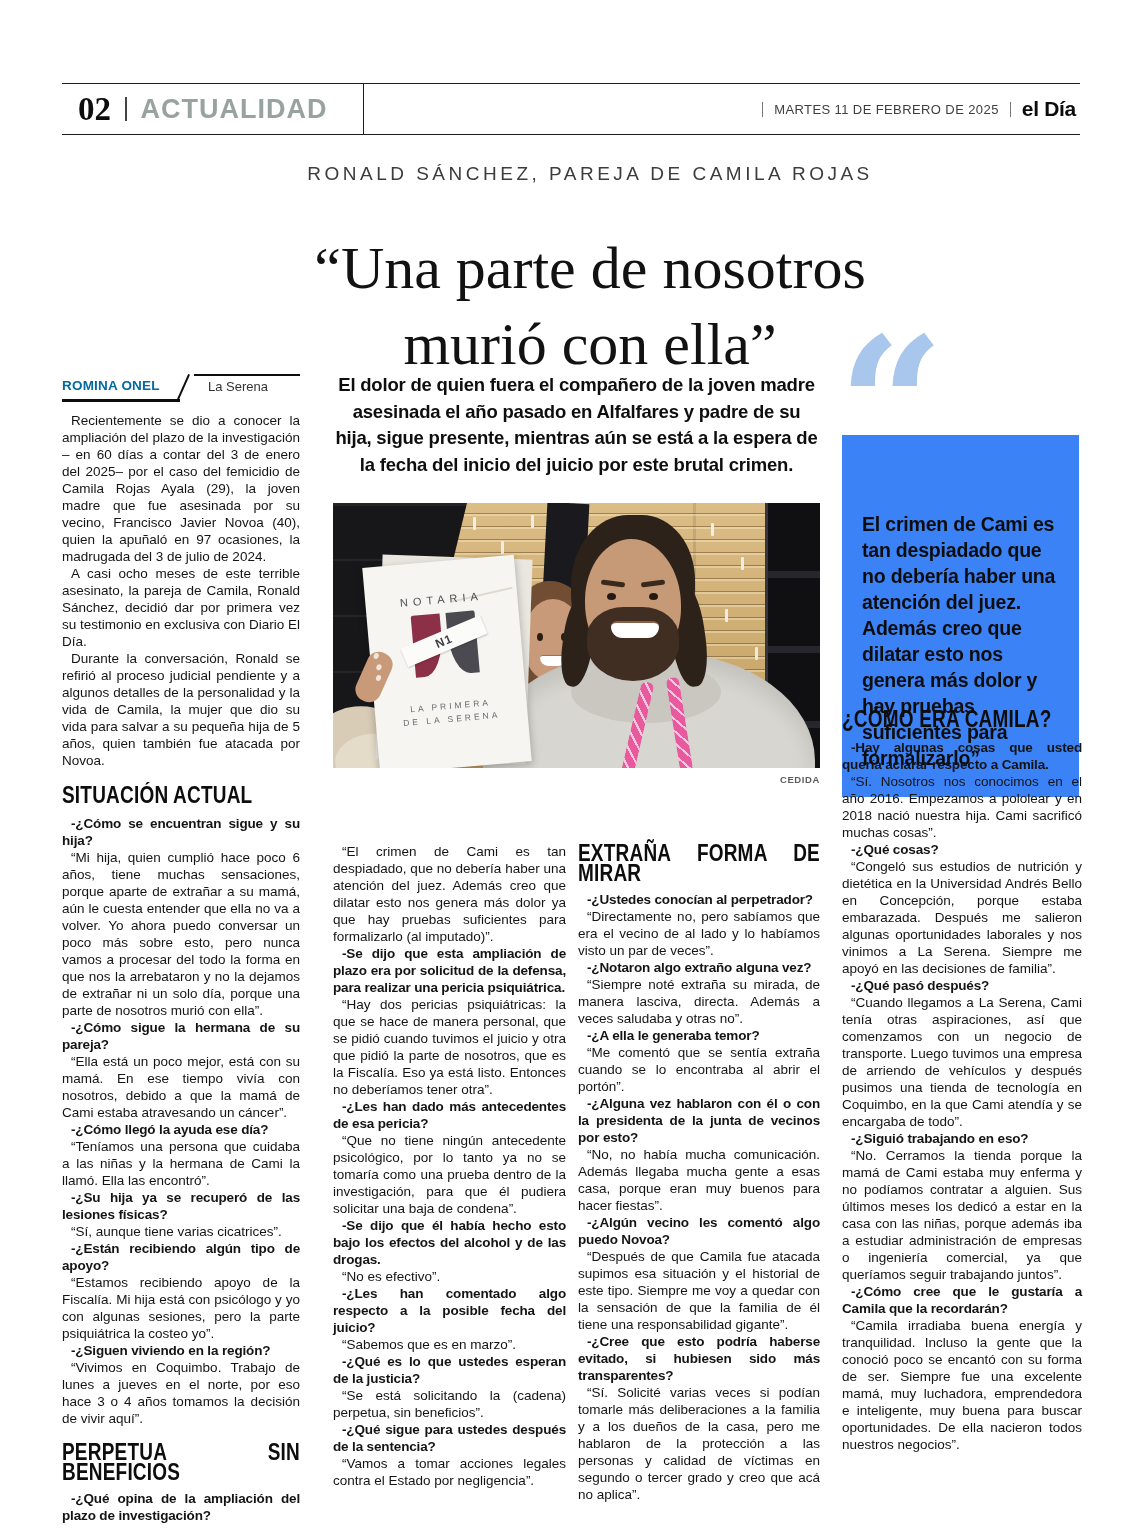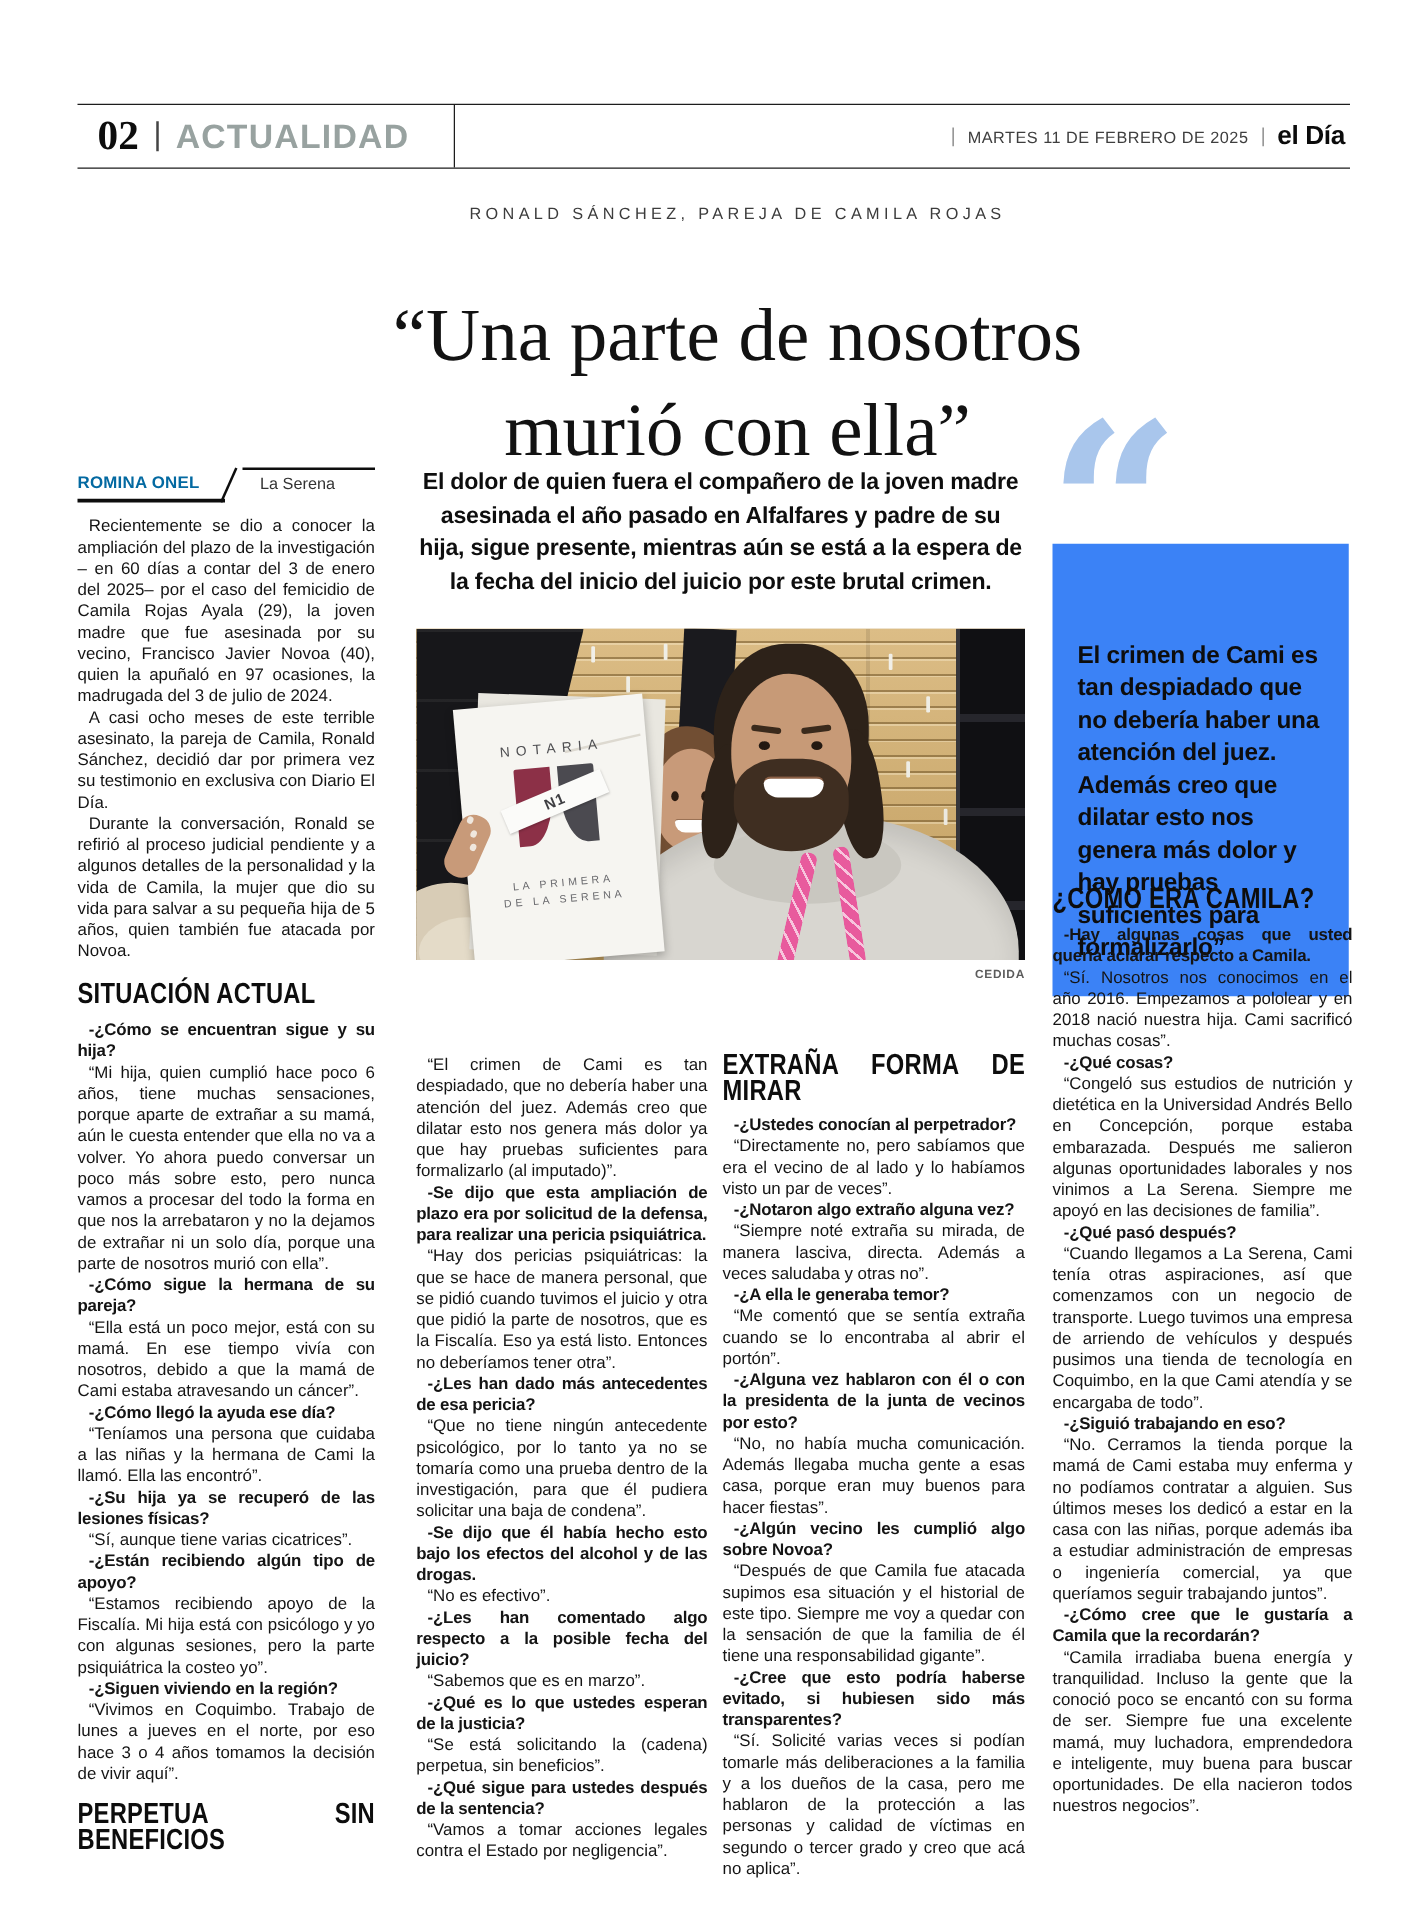--- a/index.html
+++ b/index.html
@@ -15,21 +15,21 @@
   .pagenum{font-family:"Liberation Serif","DejaVu Serif",serif;font-size:33px;font-weight:700;color:#0d0d0d;line-height:1;}
   .hdr-bar{width:1.5px;height:24px;background:#444;}
   .section-name{font-size:27px;font-weight:800;color:#98a2a0;letter-spacing:1px;line-height:1;}
   .hdr-right{flex:1;display:flex;align-items:center;justify-content:flex-end;padding-right:4px;gap:0;}
   .mini-bar{display:inline-block;width:1px;height:15px;background:#777;margin:0 11px;}
   .hdr-date{font-size:13px;color:#3e3e3e;letter-spacing:.4px;}
   .masthead{font-size:21px;font-weight:800;color:#0b0b0b;letter-spacing:-.3px;}
 
   
   .kicker{position:absolute;left:170px;width:840px;top:163px;text-align:center;
-          font-size:13px;letter-spacing:3.5px;color:#3c3c3c;font-weight:500;}
+          font-size:19px;letter-spacing:3.5px;color:#3c3c3c;font-weight:500;}
   .headline{position:absolute;left:140px;width:900px;top:190px;text-align:center;
             font-family:"Liberation Serif","DejaVu Serif",serif;font-weight:500;
             font-size:60px;line-height:76px;color:#121212;}
 
   
   .byline{position:absolute;left:62px;top:374px;width:238px;height:28px;}
   .byline .author{position:absolute;left:0;top:4px;font-size:13.5px;font-weight:800;color:#0369a1;letter-spacing:.2px;}
   .byline .thick{position:absolute;left:0;bottom:0;width:118px;height:3px;background:#0d0d0d;}
   .byline .thin{position:absolute;left:132px;right:0;top:0;height:1.5px;background:#0d0d0d;}
   .byline .slash{position:absolute;left:120px;top:-1px;width:1.5px;height:30px;background:#0d0d0d;transform:rotate(24deg);}
@@ -223,20 +223,21 @@
       <p class="a">“Ella está un poco mejor, está con su mamá. En ese tiempo vivía con nosotros, debido a que la mamá de Cami estaba atravesando un cáncer”.</p>
       <p class="q">-¿Cómo llegó la ayuda ese día?</p>
       <p class="a">“Teníamos una persona que cuidaba a las niñas y la hermana de Cami la llamó. Ella las encontró”.</p>
       <p class="q">-¿Su hija ya se recuperó de las lesiones físicas?</p>
       <p class="a">“Sí, aunque tiene varias cicatrices”.</p>
       <p class="q">-¿Están recibiendo algún tipo de apoyo?</p>
       <p class="a">“Estamos recibiendo apoyo de la Fiscalía. Mi hija está con psicólogo y yo con algunas sesiones, pero la parte psiquiátrica la costeo yo”.</p>
       <p class="q">-¿Siguen viviendo en la región?</p>
       <p class="a">“Vivimos en Coquimbo. Trabajo de lunes a jueves en el norte, por eso hace 3 o 4 años tomamos la decisión de vivir aquí”.</p>
       <h3 class="h">PERPETUA SIN BENEFICIOS</h3>
+      <p class="q">-¿Qué opina de la ampliación del plazo de investigación?</p>
     </div>
   <div class="col col2">
       <p class="a">“El crimen de Cami es tan despiadado, que no debería haber una atención del juez. Además creo que dilatar esto nos genera más dolor ya que hay pruebas suficientes para formalizarlo (al imputado)”.</p>
       <p class="q">-Se dijo que esta ampliación de plazo era por solicitud de la defensa, para realizar una pericia psiquiátrica.</p>
       <p class="a">“Hay dos pericias psiquiátricas: la que se hace de manera personal, que se pidió cuando tuvimos el juicio y otra que pidió la parte de nosotros, que es la Fiscalía. Eso ya está listo. Entonces no deberíamos tener otra”.</p>
       <p class="q">-¿Les han dado más antecedentes de esa pericia?</p>
       <p class="a">“Que no tiene ningún antecedente psicológico, por lo tanto ya no se tomaría como una prueba dentro de la investigación, para que él pudiera solicitar una baja de condena”.</p>
       <p class="q">-Se dijo que él había hecho esto bajo los efectos del alcohol y de las drogas.</p>
       <p class="a">“No es efectivo”.</p>
       <p class="q">-¿Les han comentado algo respecto a la posible fecha del juicio?</p>
@@ -249,21 +250,21 @@
   <div class="col col3">
       <h3 class="h">EXTRAÑA FORMA DE MIRAR</h3>
       <p class="q">-¿Ustedes conocían al perpetrador?</p>
       <p class="a">“Directamente no, pero sabíamos que era el vecino de al lado y lo habíamos visto un par de veces”.</p>
       <p class="q">-¿Notaron algo extraño alguna vez?</p>
       <p class="a">“Siempre noté extraña su mirada, de manera lasciva, directa. Además a veces saludaba y otras no”.</p>
       <p class="q">-¿A ella le generaba temor?</p>
       <p class="a">“Me comentó que se sentía extraña cuando se lo encontraba al abrir el portón”.</p>
       <p class="q">-¿Alguna vez hablaron con él o con la presidenta de la junta de vecinos por esto?</p>
       <p class="a">“No, no había mucha comunicación. Además llegaba mucha gente a esas casa, porque eran muy buenos para hacer fiestas”.</p>
-      <p class="q">-¿Algún vecino les cumplió algo sobre Novoa?</p>
+      <p class="q">-¿Algún vecino les comentó algo puedo Novoa?</p>
       <p class="a">“Después de que Camila fue atacada supimos esa situación y el historial de este tipo. Siempre me voy a quedar con la sensación de que la familia de él tiene una responsabilidad gigante”.</p>
       <p class="q">-¿Cree que esto podría haberse evitado, si hubiesen sido más transparentes?</p>
       <p class="a">“Sí. Solicité varias veces si podían tomarle más deliberaciones a la familia y a los dueños de la casa, pero me hablaron de la protección a las personas y calidad de víctimas en segundo o tercer grado y creo que acá no aplica”.</p>
     </div>
   <div class="col col4">
       <h3 class="h">¿CÓMO ERA CAMILA?</h3>
       <p class="q">-Hay algunas cosas que usted quería aclarar respecto a Camila.</p>
       <p class="a">“Sí. Nosotros nos conocimos en el año 2016. Empezamos a pololear y en 2018 nació nuestra hija. Cami sacrificó muchas cosas”.</p>
       <p class="q">-¿Qué cosas?</p>
       <p class="a">“Congeló sus estudios de nutrición y dietética en la Universidad Andrés Bello en Concepción, porque estaba embarazada. Después me salieron algunas oportunidades laborales y nos vinimos a La Serena. Siempre me apoyó en las decisiones de familia”.</p>

